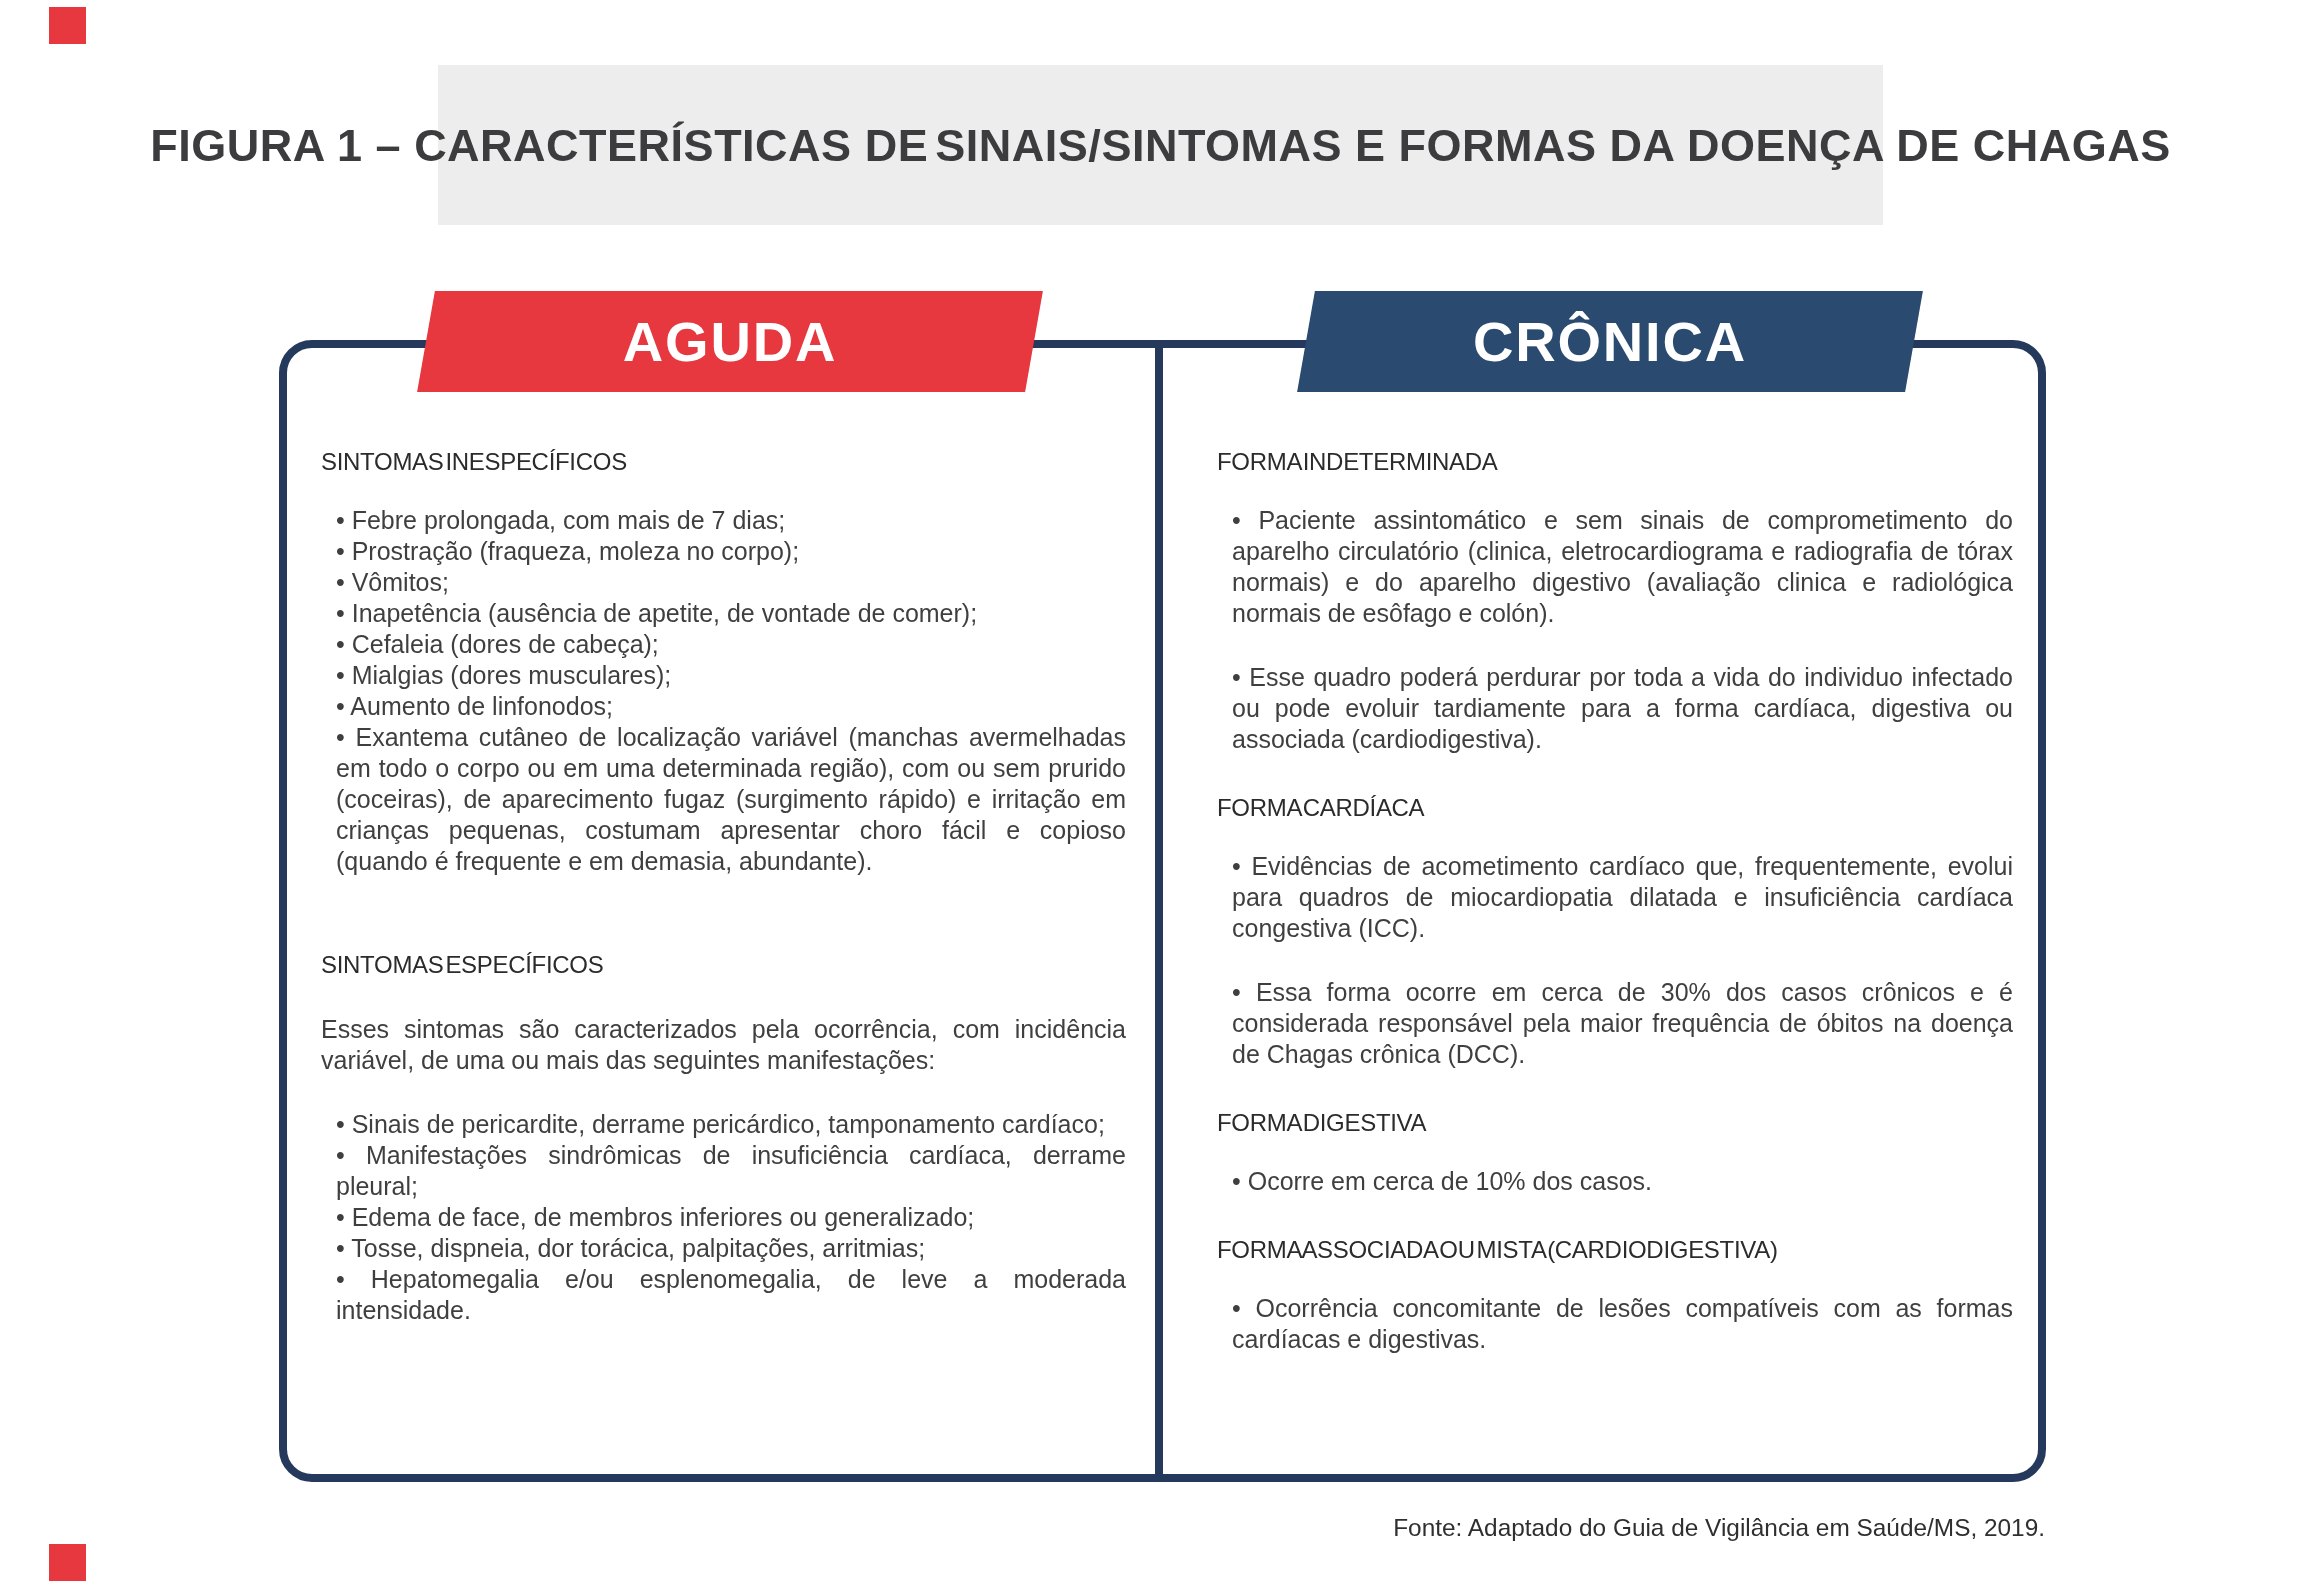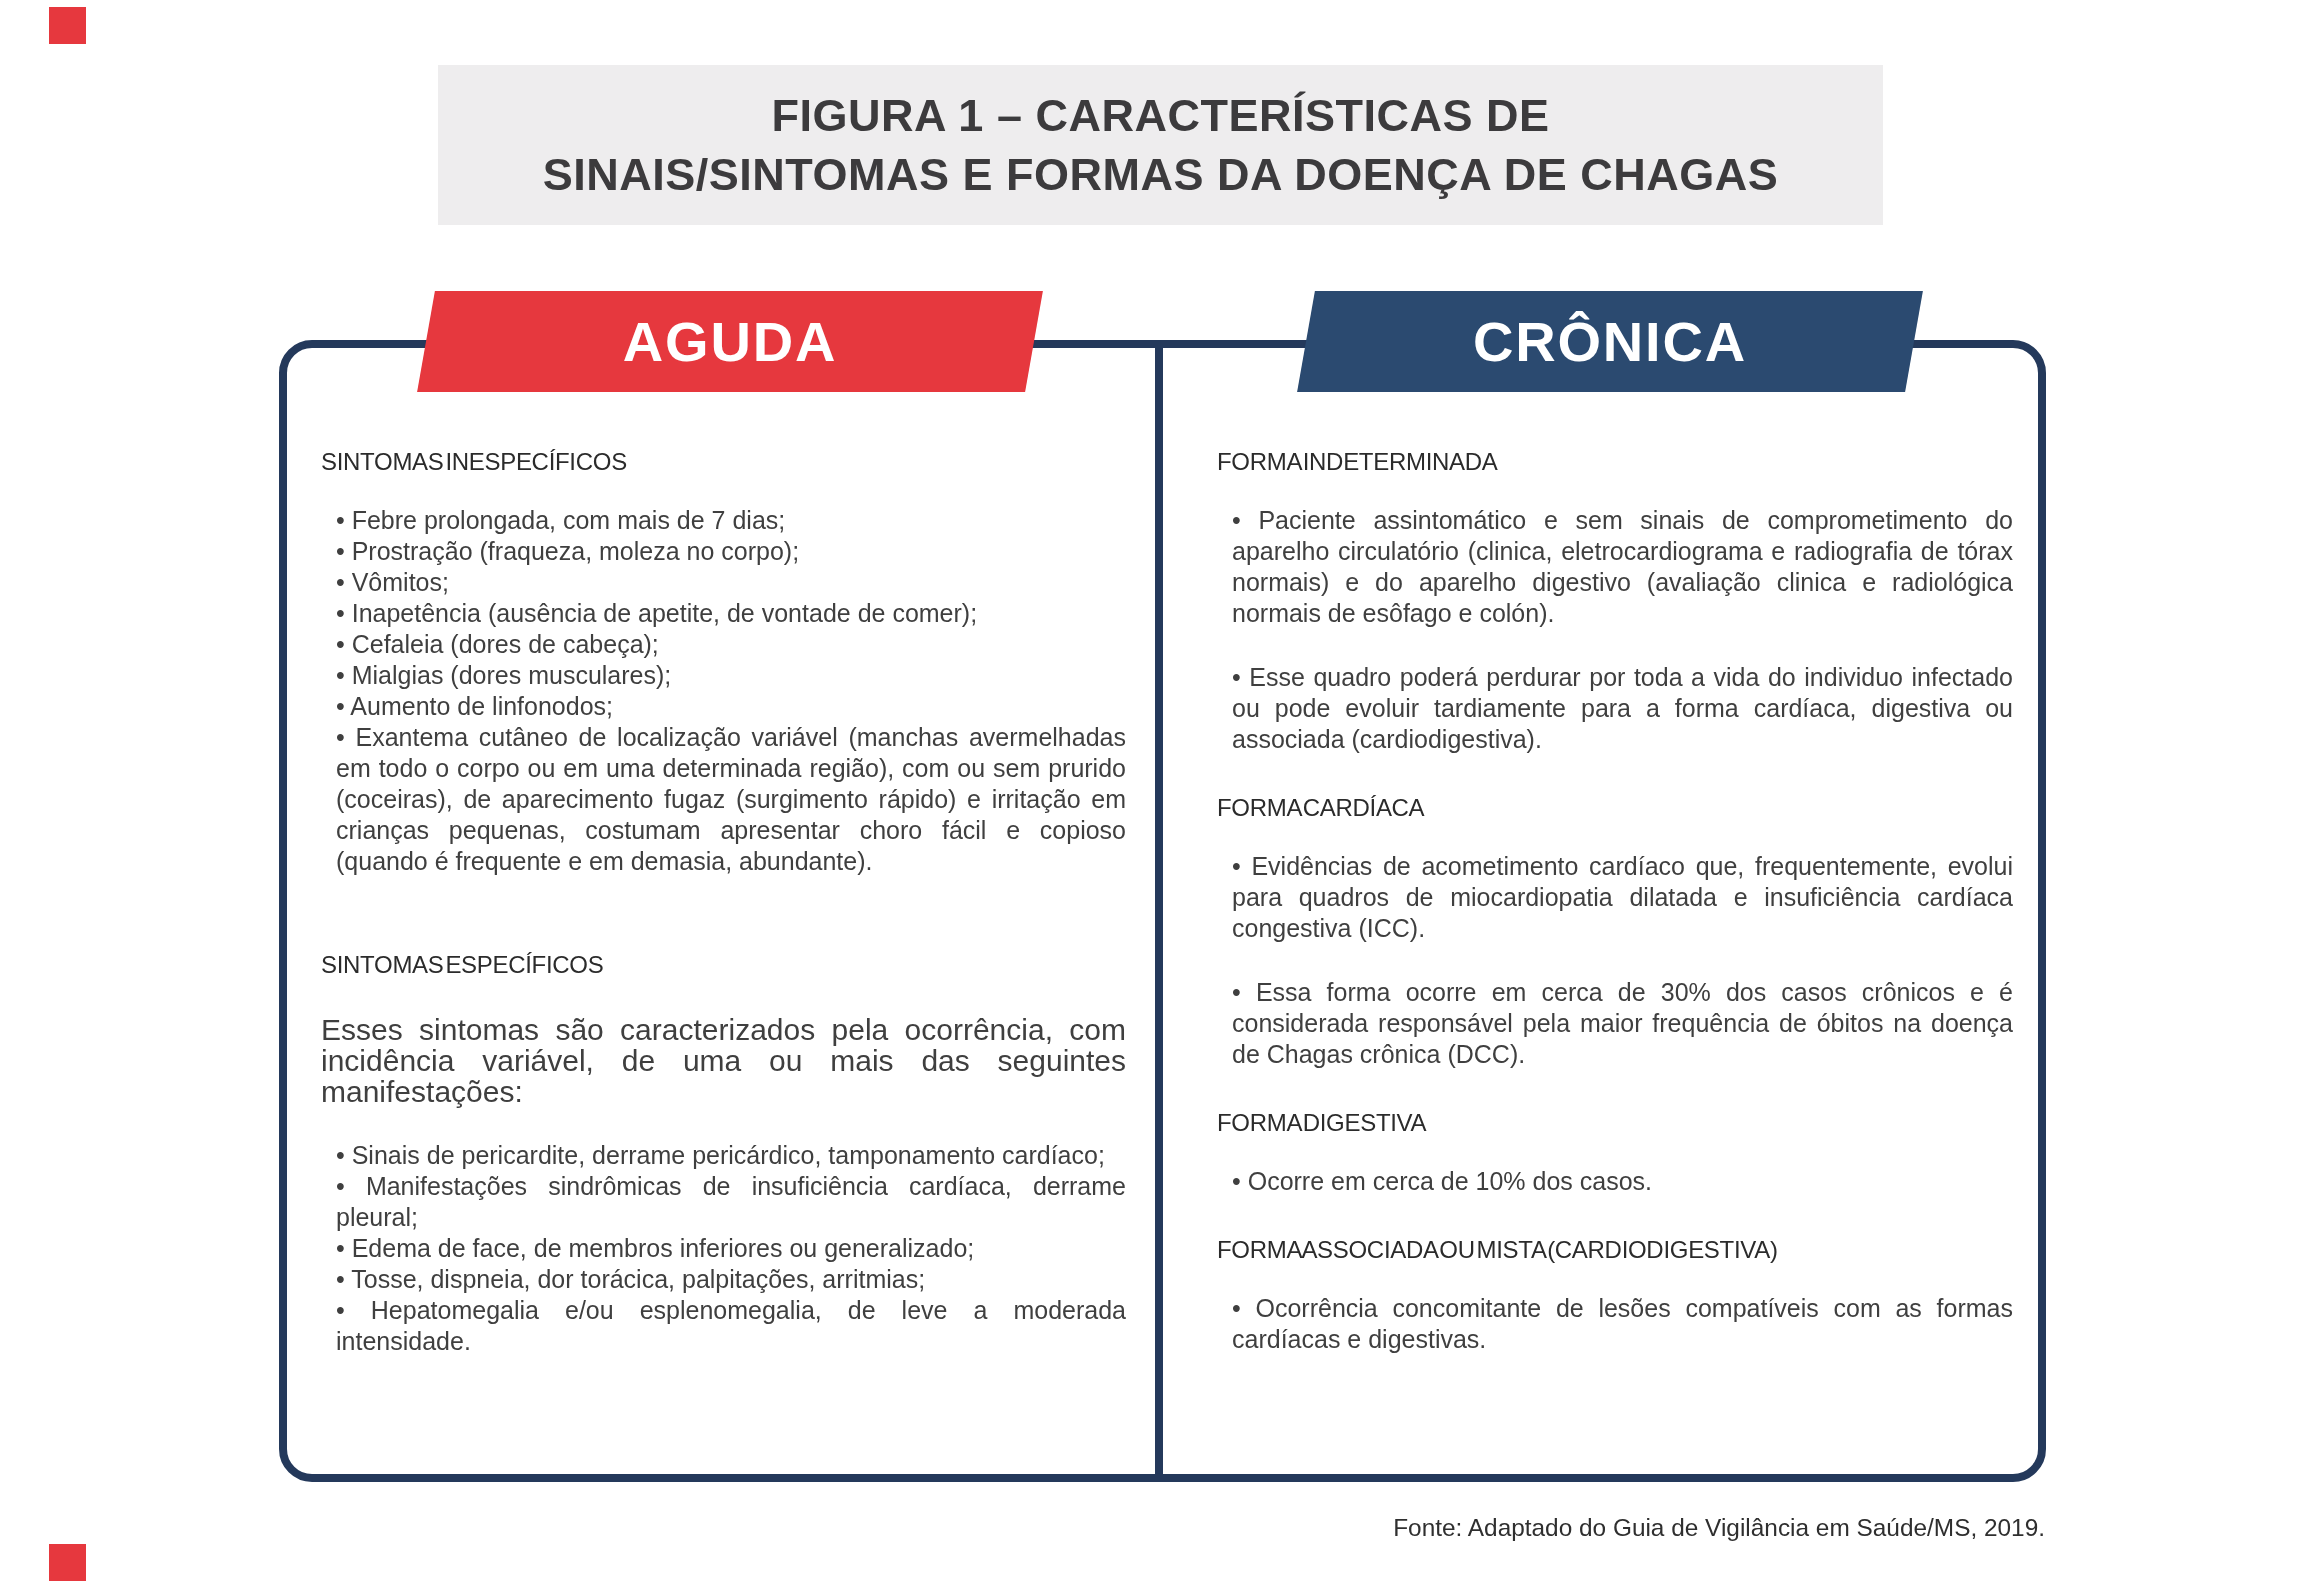--- a/index.html
+++ b/index.html
@@ -15,21 +15,21 @@
     position:absolute;left:49px;width:37px;height:37px;
     background:#e6383e;
   }
   .corner-red.top{top:7.2px;}
   .corner-red.bottom{top:1544px;}
 
   
   .title-banner{
     position:absolute;left:438px;top:65px;width:1445px;height:160px;
     background:#eeedee;
-    display:flex;flex-direction:column;align-items:center;justify-content:center;
+    display:flex;flex-direction:row;align-items:center;justify-content:center;
     gap:7.2px;
   }
   .title-line{
     font-size:45px;font-weight:800;color:#3c3b3d;
     letter-spacing:0.5px;line-height:51px;white-space:nowrap;
   }
 
   
   .main-box{
     position:absolute;left:279px;top:340px;width:1767px;height:1142px;
@@ -65,21 +65,21 @@
 
   .col h3{
     margin:36px 0 0 0;
     font-size:24px;line-height:33px;font-weight:400;color:#2b2b2b;
     letter-spacing:-0.3px;word-spacing:-4.5px;
   }
   .col h3:first-child{margin-top:0;}
   .list{margin:27px 0 0 15px;}
   .intro{
     margin:33px 0 0 0;
-    font-size:30px;line-height:31px;color:#3f3f3f;text-align:justify;
+    font-size:25px;line-height:31px;color:#3f3f3f;text-align:justify;
   }
   .list .item{
     margin:0;
     font-size:25px;line-height:31px;color:#3f3f3f;text-align:justify;
   }
   .list.spaced .item + .item{margin-top:33px;}
   .list.tight .item + .item{margin-top:0;}
   .col-left h3.second{margin-top:71px;}
   .col-left .list{margin-top:27px;}
   .col-left .list.after-intro{margin-top:33px;}

